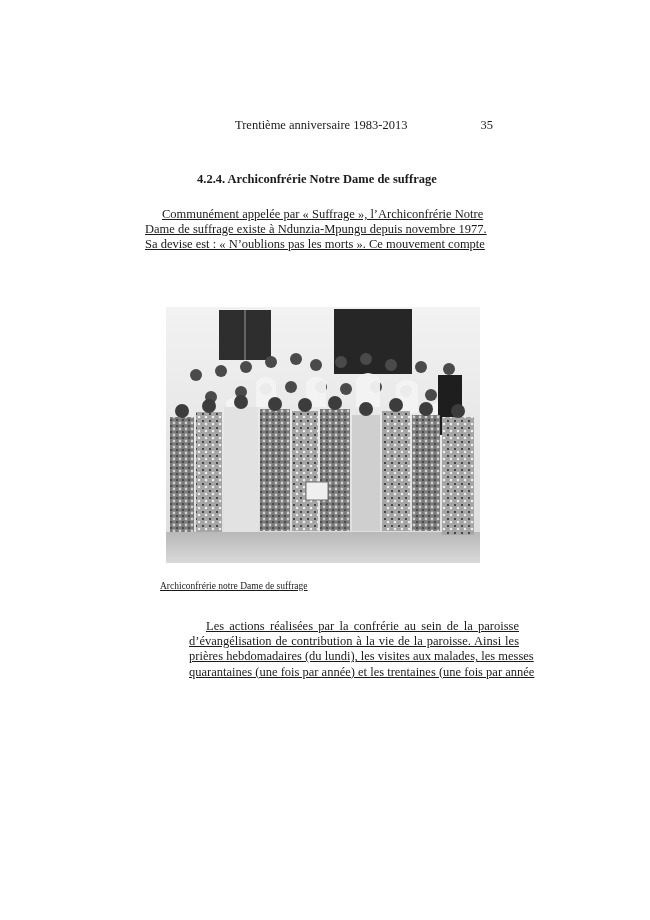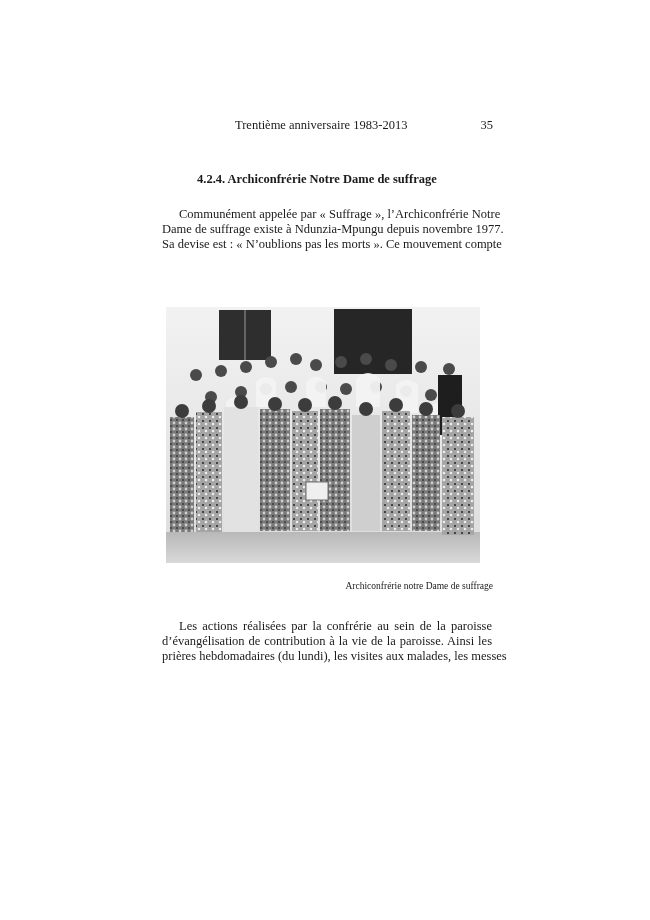--- a/index.html
+++ b/index.html
@@ -3,32 +3,32 @@
   <meta charset="utf-8">
   <style>
     html, body { margin: 0; padding: 0; background: #ffffff; }
     body { width: 650px; height: 920px; position: relative; overflow: hidden;
            font-family: "Liberation Serif", "DejaVu Serif", serif; color: #1a1a1a; }
     .header { position: absolute; top: 118px; left: 160px; width: 333px; font-size: 12.5px; }
     .header .title { position: absolute; left: 75px; top: 0; white-space: nowrap; }
     .header .pagenum { position: absolute; right: 0; top: 0; }
     .heading { position: absolute; top: 172px; left: 155px; font-size: 12.5px;
                font-weight: bold; white-space: nowrap; margin-left: 42px; }
-    .para { position: absolute; left: 162px; width: 330px; font-size: 12.5px;
-            line-height: 15.2px; text-align: justify; margin: 0; }
+    .para { position: absolute; left: 145px; width: 330px; font-size: 12.5px;
+            line-height: 15.2px; text-align: justify; margin: 0; text-decoration: underline; }
     .para .line { display: block; text-align: justify; text-align-last: justify; white-space: nowrap; }
     .para .line.last { text-align-last: left; }
     .para .line.indent { text-indent: 17px; }
     .p1 { top: 207px; }
-    .p2 { top: 619px; }
+    .p2 { top: 619px; margin-left: 44px; }
     .photo { position: absolute; left: 166px; top: 307px; width: 314px; height: 256px;
              background: #d8d8d8; overflow: hidden; }
     .photo svg { display: block; }
-    .caption { position: absolute; top: 581px; left: 160px; width: 333px; text-align: right;
-               font-size: 9.5px; }
+    .caption { position: absolute; top: 581px; left: 160px; width: 333px; text-align: left;
+               font-size: 9.5px; text-decoration: underline; }
   </style>
 </head>
 <body>
 
 <div class="header">
   <span class="title">Trentième anniversaire 1983-2013</span>
   <span class="pagenum">35</span>
 </div>
 
 <div class="heading">4.2.4. Archiconfrérie Notre Dame de suffrage</div>
@@ -132,13 +132,14 @@
     <rect x="140" y="175" width="22" height="18" fill="#efefef" stroke="#555" stroke-width="0.8"></rect>
   </svg>
 </div>
 
 <div class="caption">Archiconfrérie notre Dame de suffrage</div>
 
 <p class="para p2">
   <span class="line indent">Les actions réalisées par la confrérie au sein de la paroisse</span>
   <span class="line">d’évangélisation de contribution à la vie de la paroisse. Ainsi les</span>
   <span class="line">prières hebdomadaires (du lundi), les visites aux malades, les messes</span>
+  <span class="line">quarantaines (une fois par année) et les trentaines (une fois par année</span>
 </p>
 
 </body></html>

